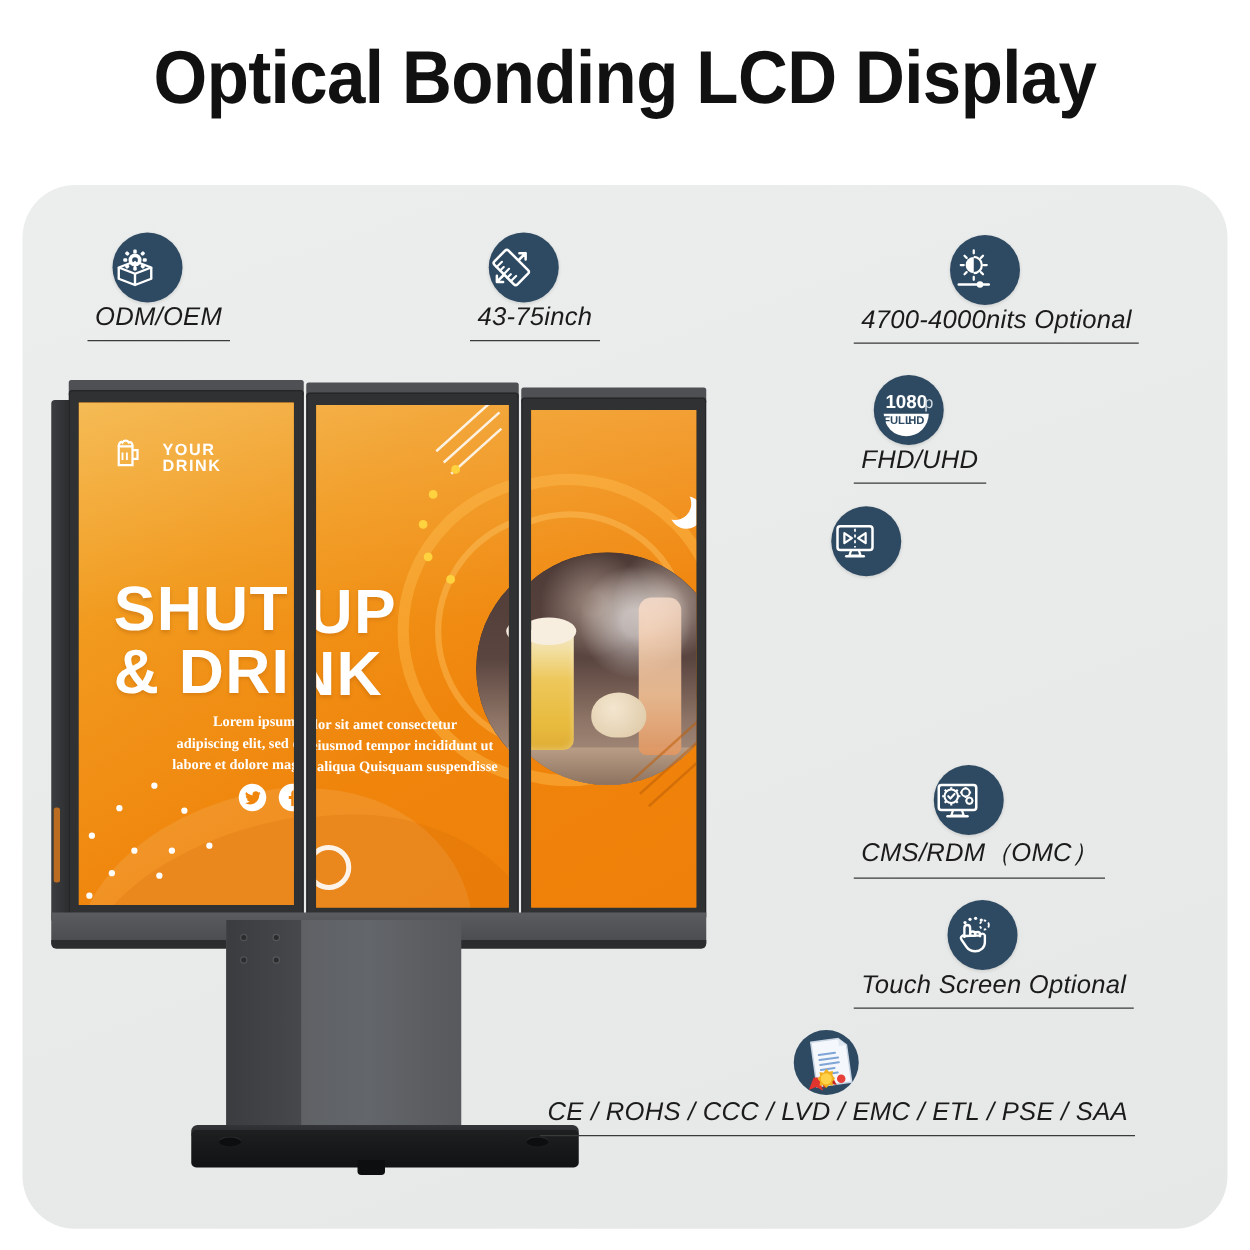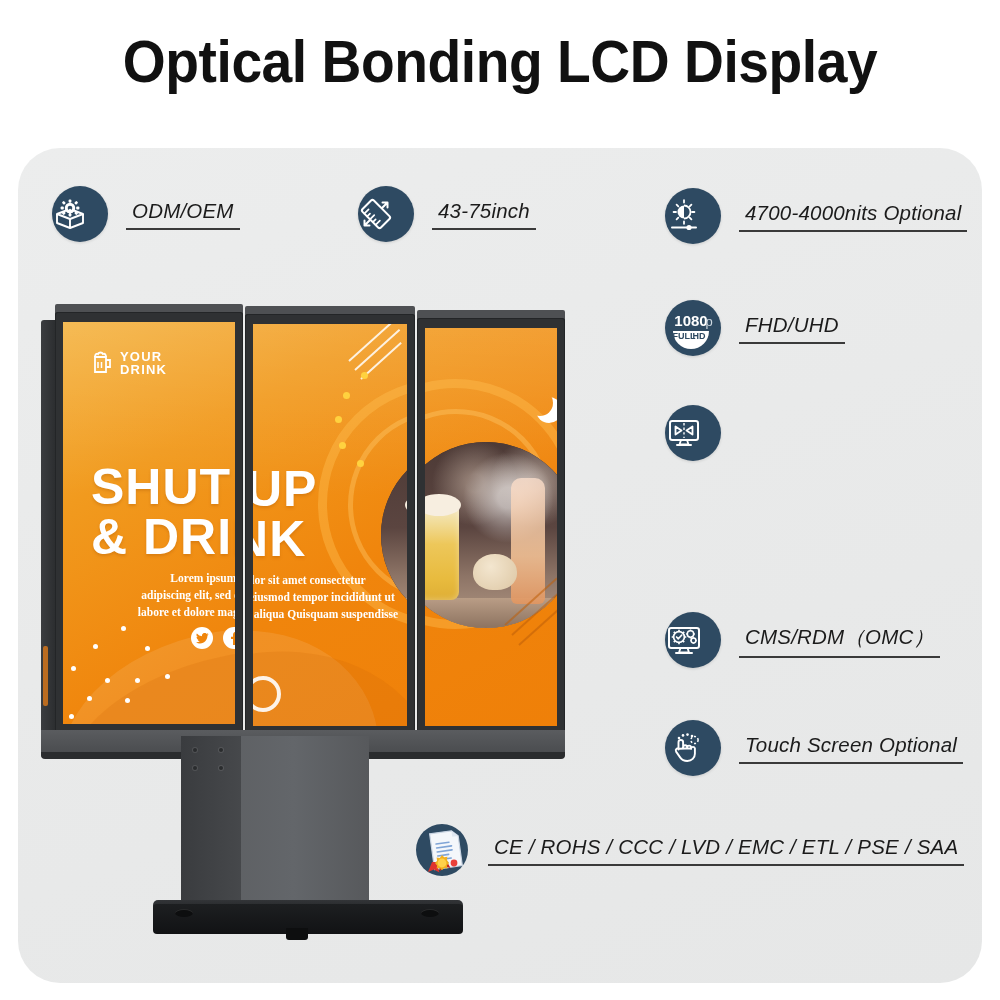--- a/index.html
+++ b/index.html
@@ -39,21 +39,21 @@
   
   #card {
     position: absolute;
     left: 18px; top: 148px;
     width: 964px; height: 835px;
     background: linear-gradient(160deg,#eceded 0%, #e9eaea 45%, #e6e7e7 100%);
     border-radius: 42px;
   }
 
   
-  .feature { position: absolute; display: flex; align-items: center; }
+  .feature { position: absolute; display: flex; align-items: center; flex-direction: column; }
 
   .ficon {
     position: relative;
     width: 56px; height: 56px;
     border-radius: 50%;
     background: #2e4a62;
     flex: 0 0 56px;
     display: flex; align-items: center; justify-content: flex-start;
     box-shadow: 0 1px 3px rgba(0,0,0,.13);
   }
@@ -276,21 +276,21 @@
   }
   .wave2 {
     bottom: -58px; width: 380px; height: 140px;
     background: rgba(205,100,8,.18);
     transform: rotate(-4deg);
   }
 
   
   .logoRow {
     position: absolute; left: 30px; top: 28px;
-    display: flex; align-items: flex-start; gap: 7px;
+    display: flex; align-items: flex-end; gap: 17px;
   }
   .logoText {
     font-family: "Liberation Sans", sans-serif;
     font-weight: bold; font-size: 13px; line-height: 13px;
     color: #ffffff; letter-spacing: 1.2px;
   }
   .headline {
     position: absolute; left: 28px; top: 140px;
     font-family: "Liberation Sans", sans-serif;
     font-weight: bold;

